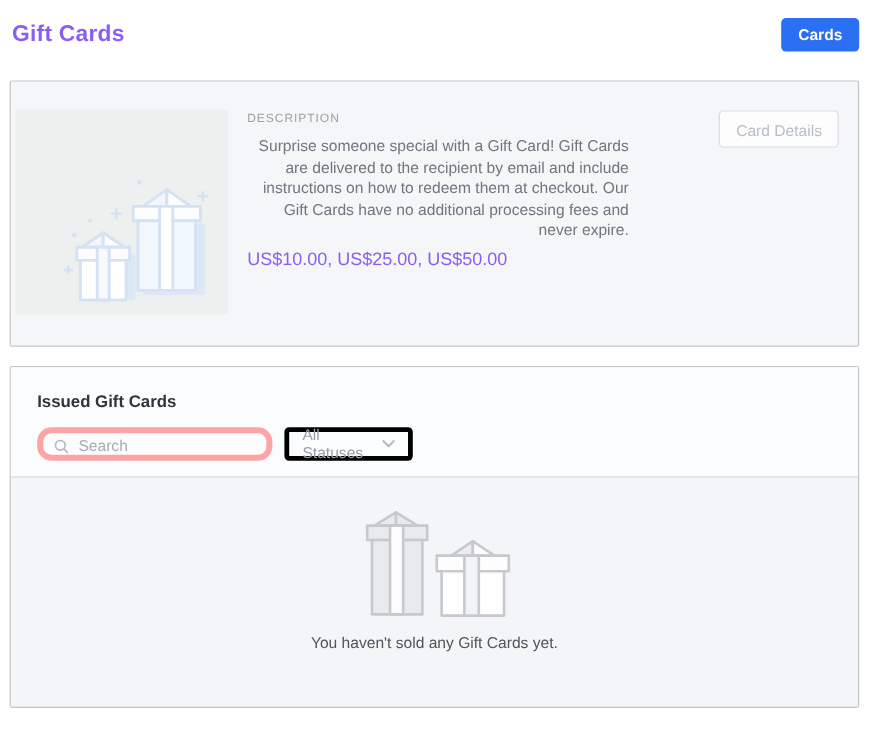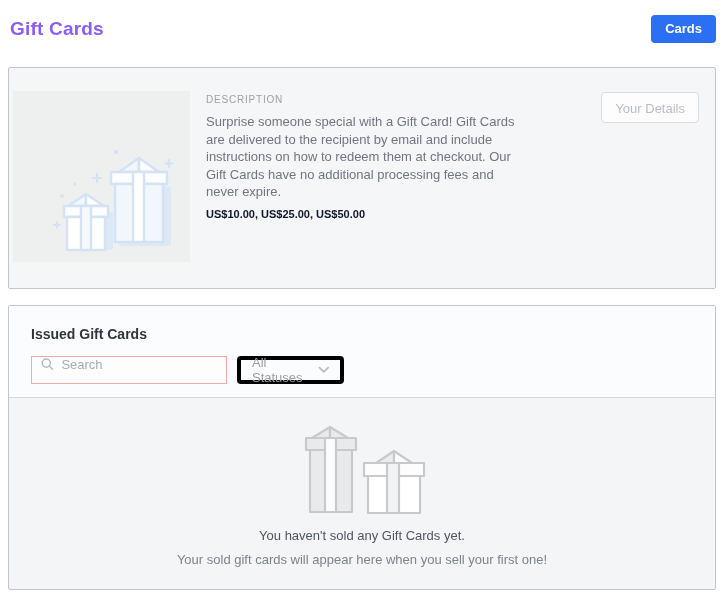--- a/index.html
+++ b/index.html
@@ -76,27 +76,27 @@
     letter-spacing: 0.8px;
     color: #9ba1a9;
     text-transform: uppercase;
   }
   .description-text {
     margin-top: 8px;
     width: 318px;
     font-size: 13px;
     line-height: 17.5px;
     color: #6f7680;
+    text-align: right;
   }
   .amounts-label { display: block; margin-top: 15px; }
   .amounts-text {
     margin-top: 7px;
-    font-size: 11px;
-    color: #0f172a;
-    font-weight: bold;
+    font-size: 15px;
+    color: #8b5cf6;
   }
   .edit-details-btn {
     flex: none;
     align-self: flex-start;
     background: #fdfdfe;
     border: 1px solid #d9dce1;
     border-radius: 4px;
     color: #b8bec6;
     font-family: inherit;
     font-size: 13px;
@@ -124,25 +124,25 @@
     font-weight: bold;
     color: #2f353c;
   }
   .filter-row {
     display: flex;
     margin-top: 14px;
   }
   .search-box {
     width: 196px;
     height: 28px;
-    border: 1px solid #fca5a5;
-    border-radius: 0;
+    border: 5px solid #fca5a5;
+    border-radius: 12px;
     background: #fdfdfe;
     display: flex;
-    align-items: flex-start;
+    align-items: flex-end;
     padding: 0 8px 0 9px;
   }
   .search-box input {
     border: none;
     outline: none;
     background: transparent;
     font-family: inherit;
     font-size: 13px;
     color: #555b63;
     width: 100%;
@@ -232,21 +232,21 @@
       </g>
     </svg>
   </div>
 
   <div class="settings-content">
     <div class="field-label">DESCRIPTION</div>
     <p class="description-text">Surprise someone special with a Gift Card! Gift Cards are delivered to the recipient by email and include instructions on how to redeem them at checkout. Our Gift Cards have no additional processing fees and never expire.</p>
     <div class="amounts-text">US$10.00, US$25.00, US$50.00</div>
   </div>
 
-  <button class="edit-details-btn">Your Details</button>
+  <button class="edit-details-btn">Card Details</button>
 </div>
 
 <div class="card issued-card">
 
   <div class="issued-header">
     <div class="issued-title">Issued Gift Cards</div>
 
     <div class="filter-row">
       <div class="search-box">
         <svg width="14" height="14" viewBox="0 0 14 14" fill="none">
@@ -277,15 +277,14 @@
         <rect x="41" y="13" width="11" height="74" fill="#fcfcfd"></rect>
 
         <polygon points="110,26 92,38 110,38" fill="#ececee"></polygon>
         <polygon points="110,26 128,38 110,38" fill="#fdfdfe"></polygon>
         <rect x="80" y="38" width="60" height="13" fill="#fdfdfe"></rect>
         <rect x="84" y="51" width="52" height="37" fill="#ffffff"></rect>
         <rect x="103" y="38" width="12" height="50" fill="#f2f3f4"></rect>
       </g>
     </svg>
     <div class="empty-title">You haven't sold any Gift Cards yet.</div>
-    <div class="empty-subtitle">Your sold gift cards will appear here when you sell your first one!</div>
   </div>
 </div>
 
 </body></html>

